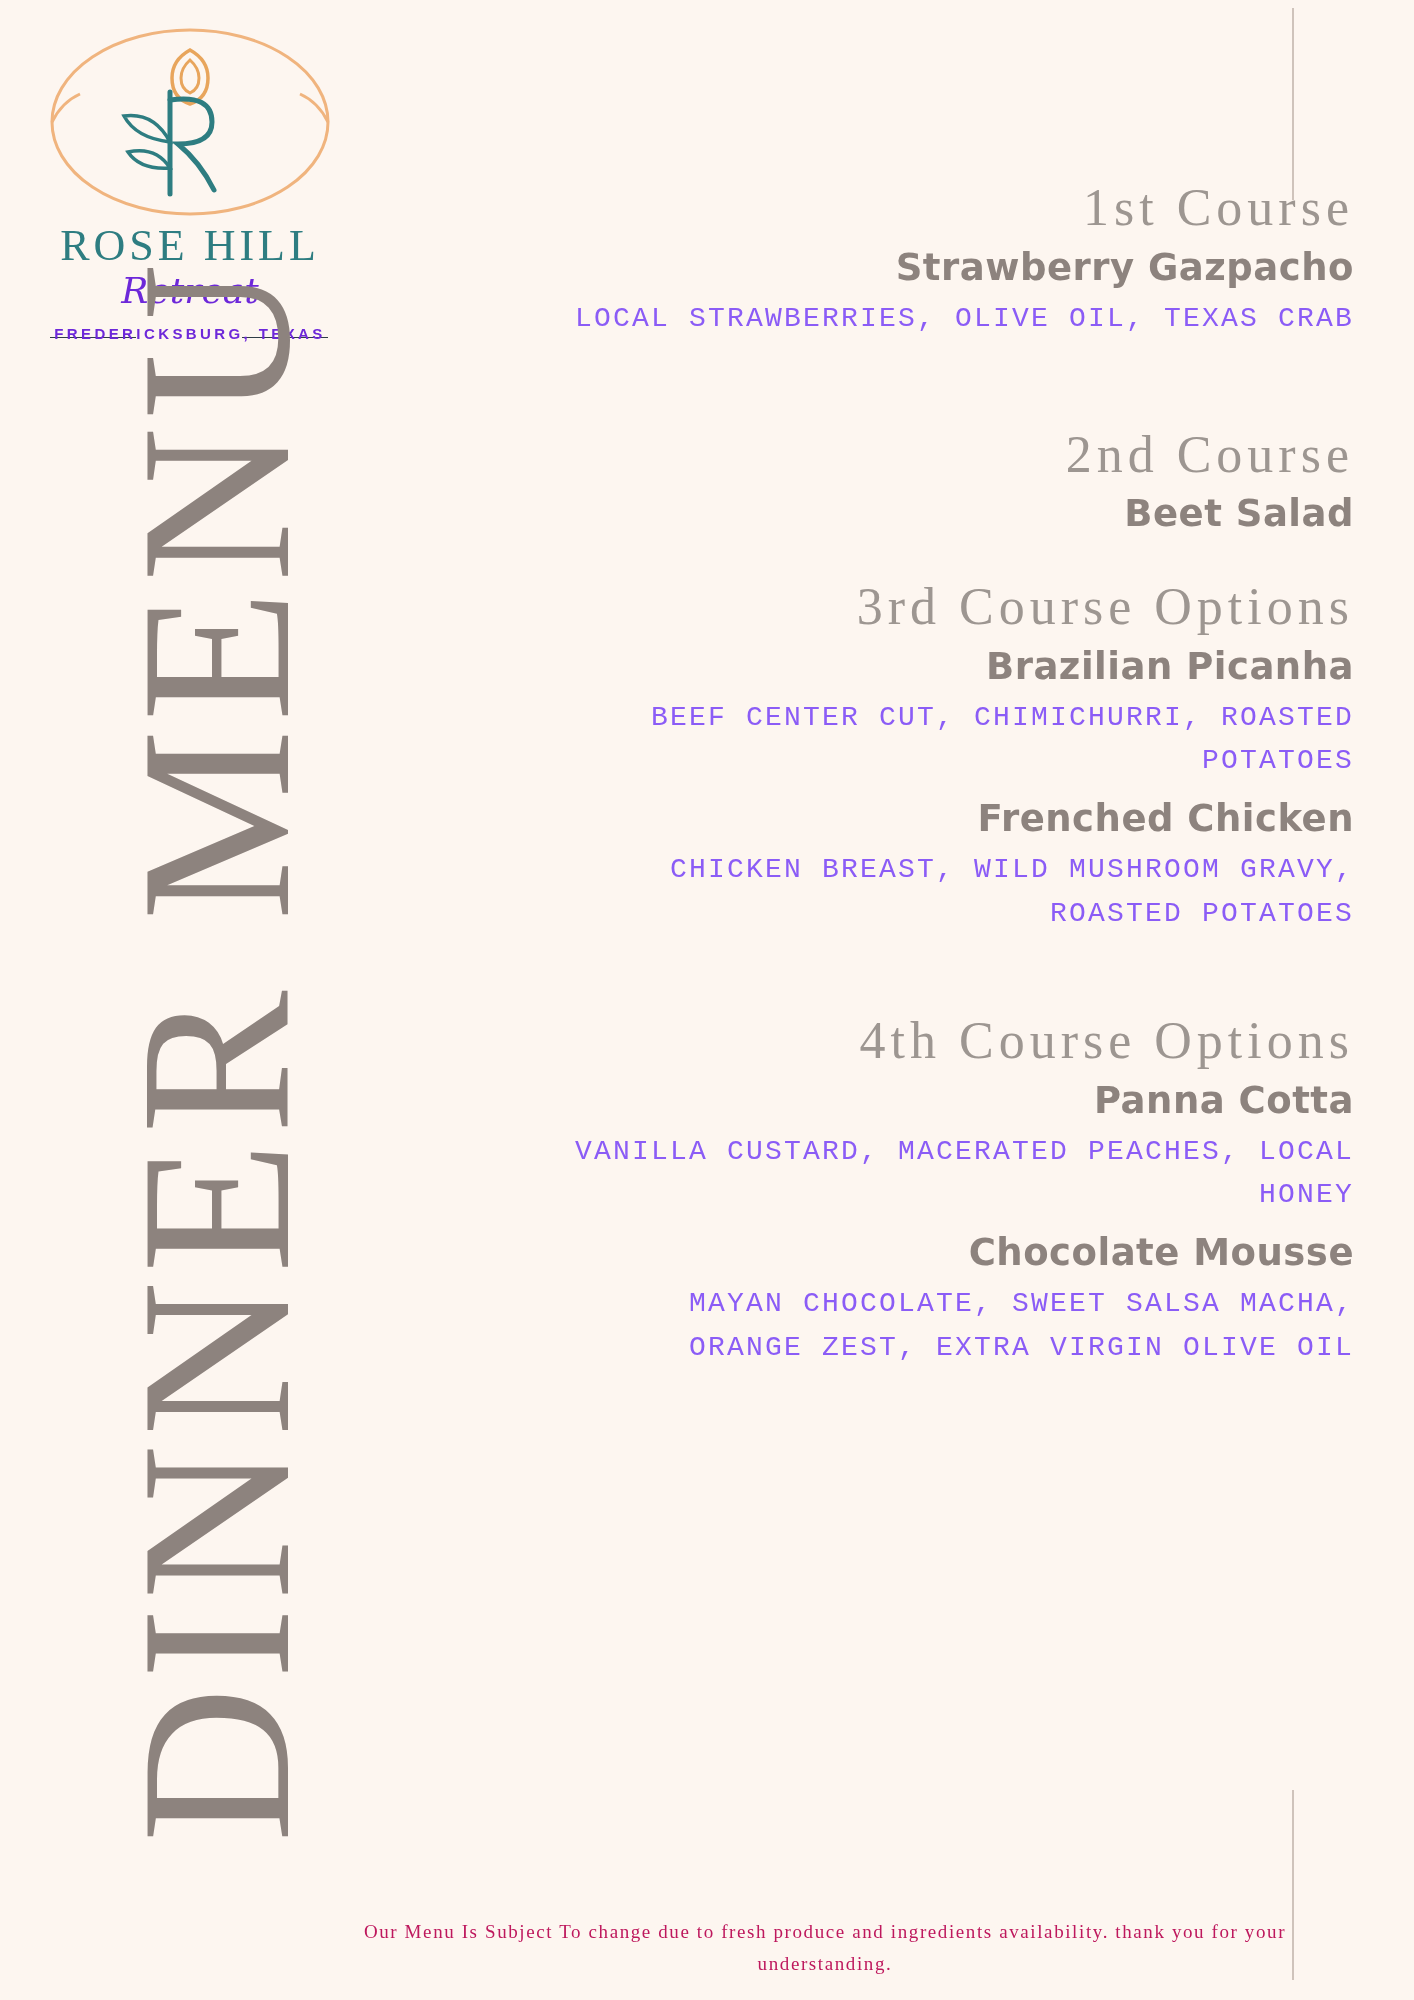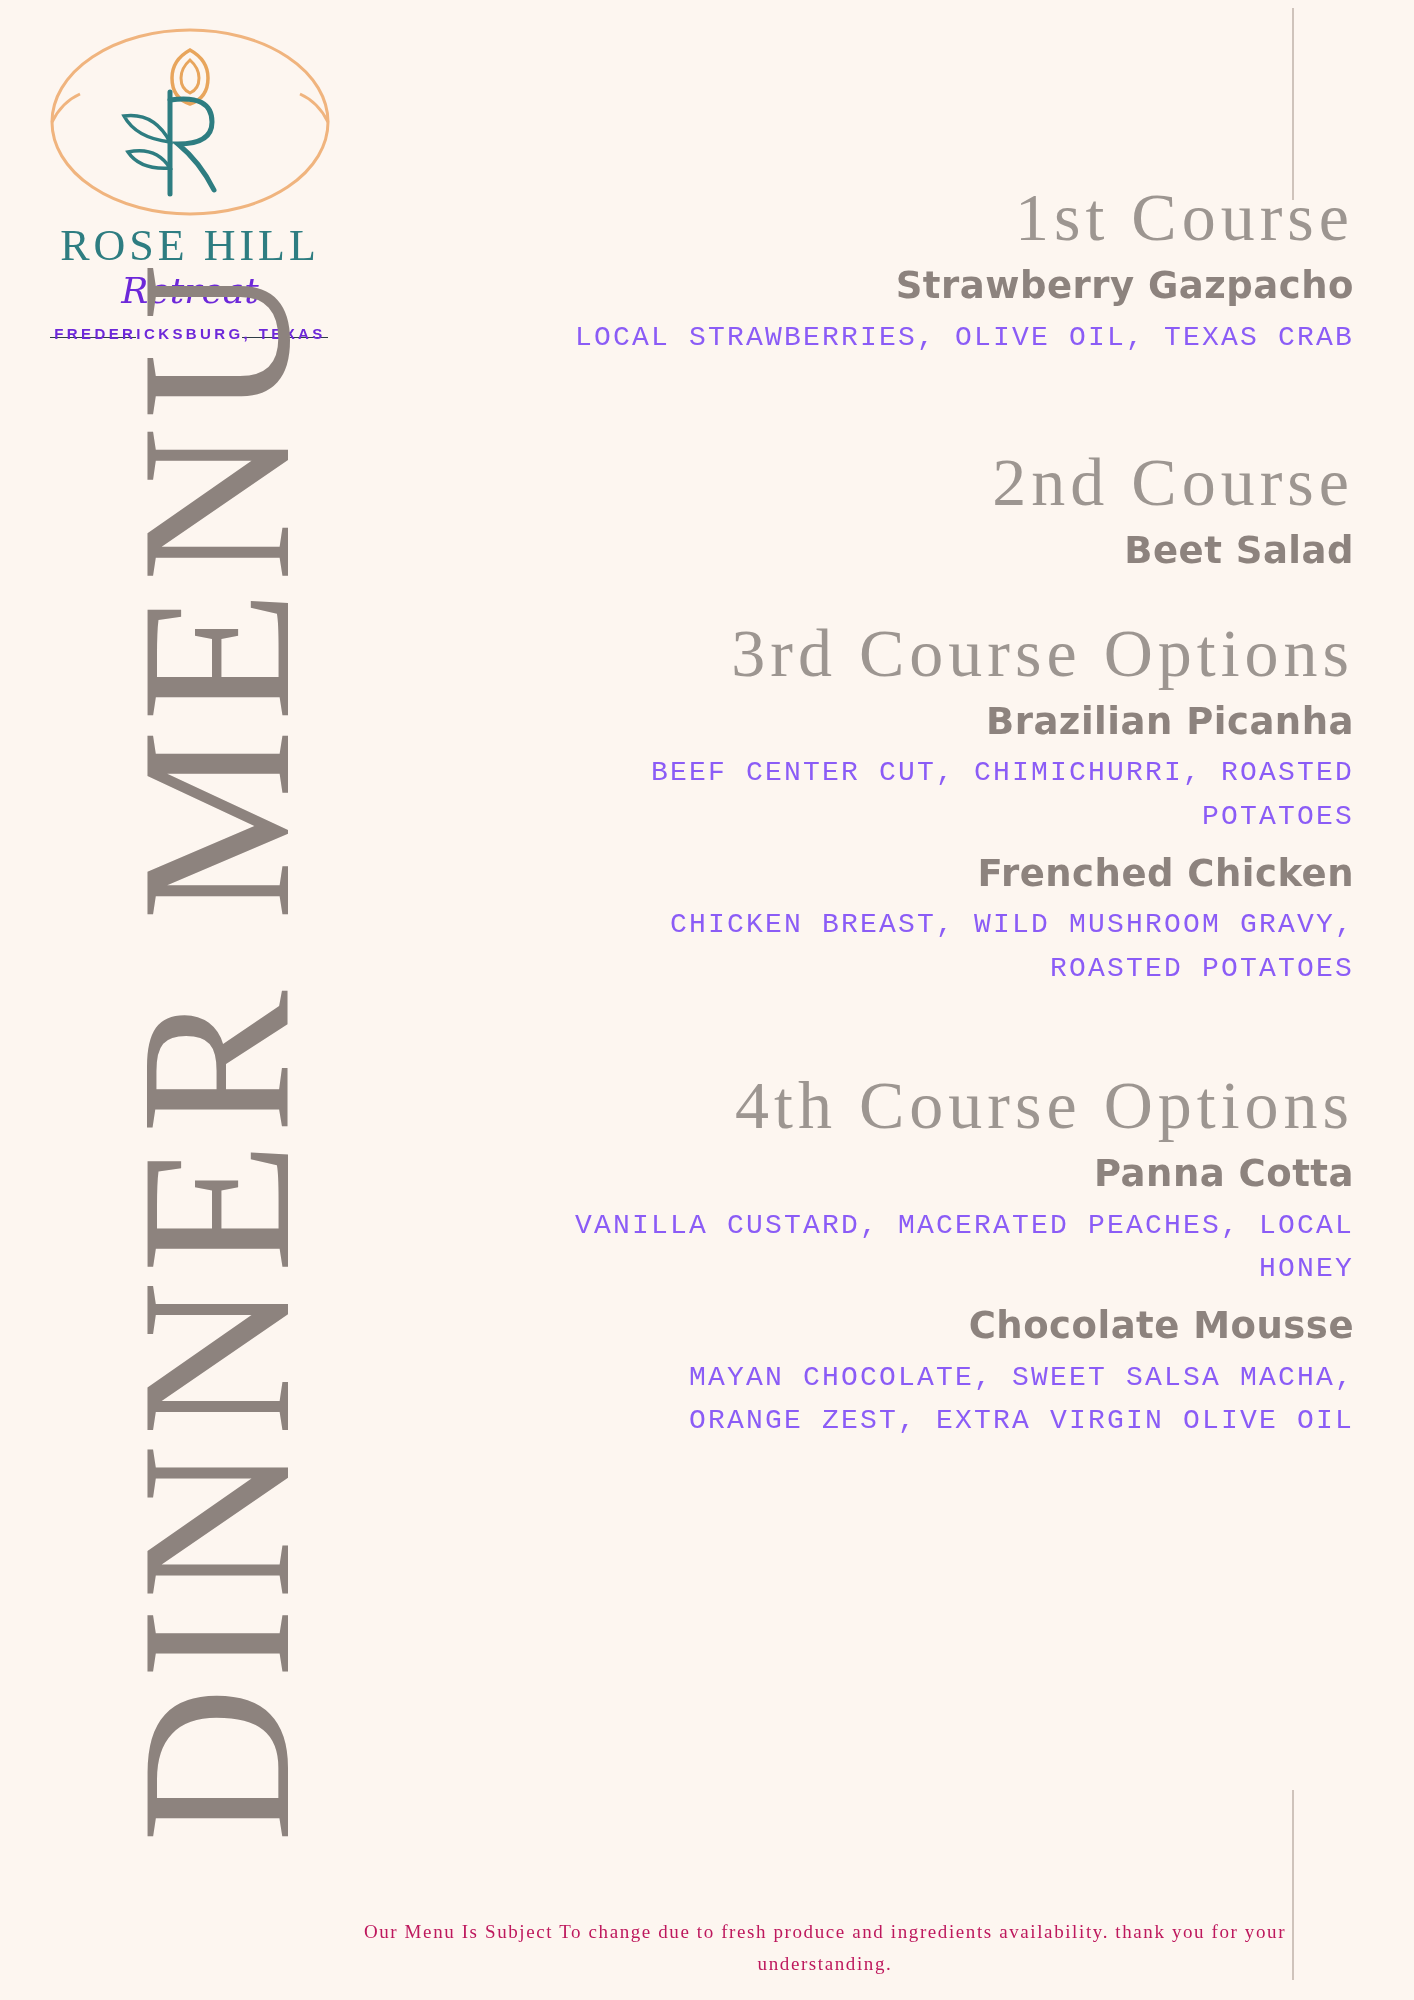--- a/index.html
+++ b/index.html
@@ -118,21 +118,21 @@
     top: 178px;
     width: 790px;
     text-align: right;
   }
 
   .course-block { margin-bottom: 58px; }
   .course-block:last-child { margin-bottom: 0; }
 
   .course-title {
     font-family: "Liberation Serif", serif;
-    font-size: 68px;
+    font-size: 52px;
     letter-spacing: 5px;
     color: #9d9691;
     font-weight: 400;
     line-height: 1.15;
     margin-bottom: 8px;
   }
 
   .dish {
     margin-top: 6px;
   }

